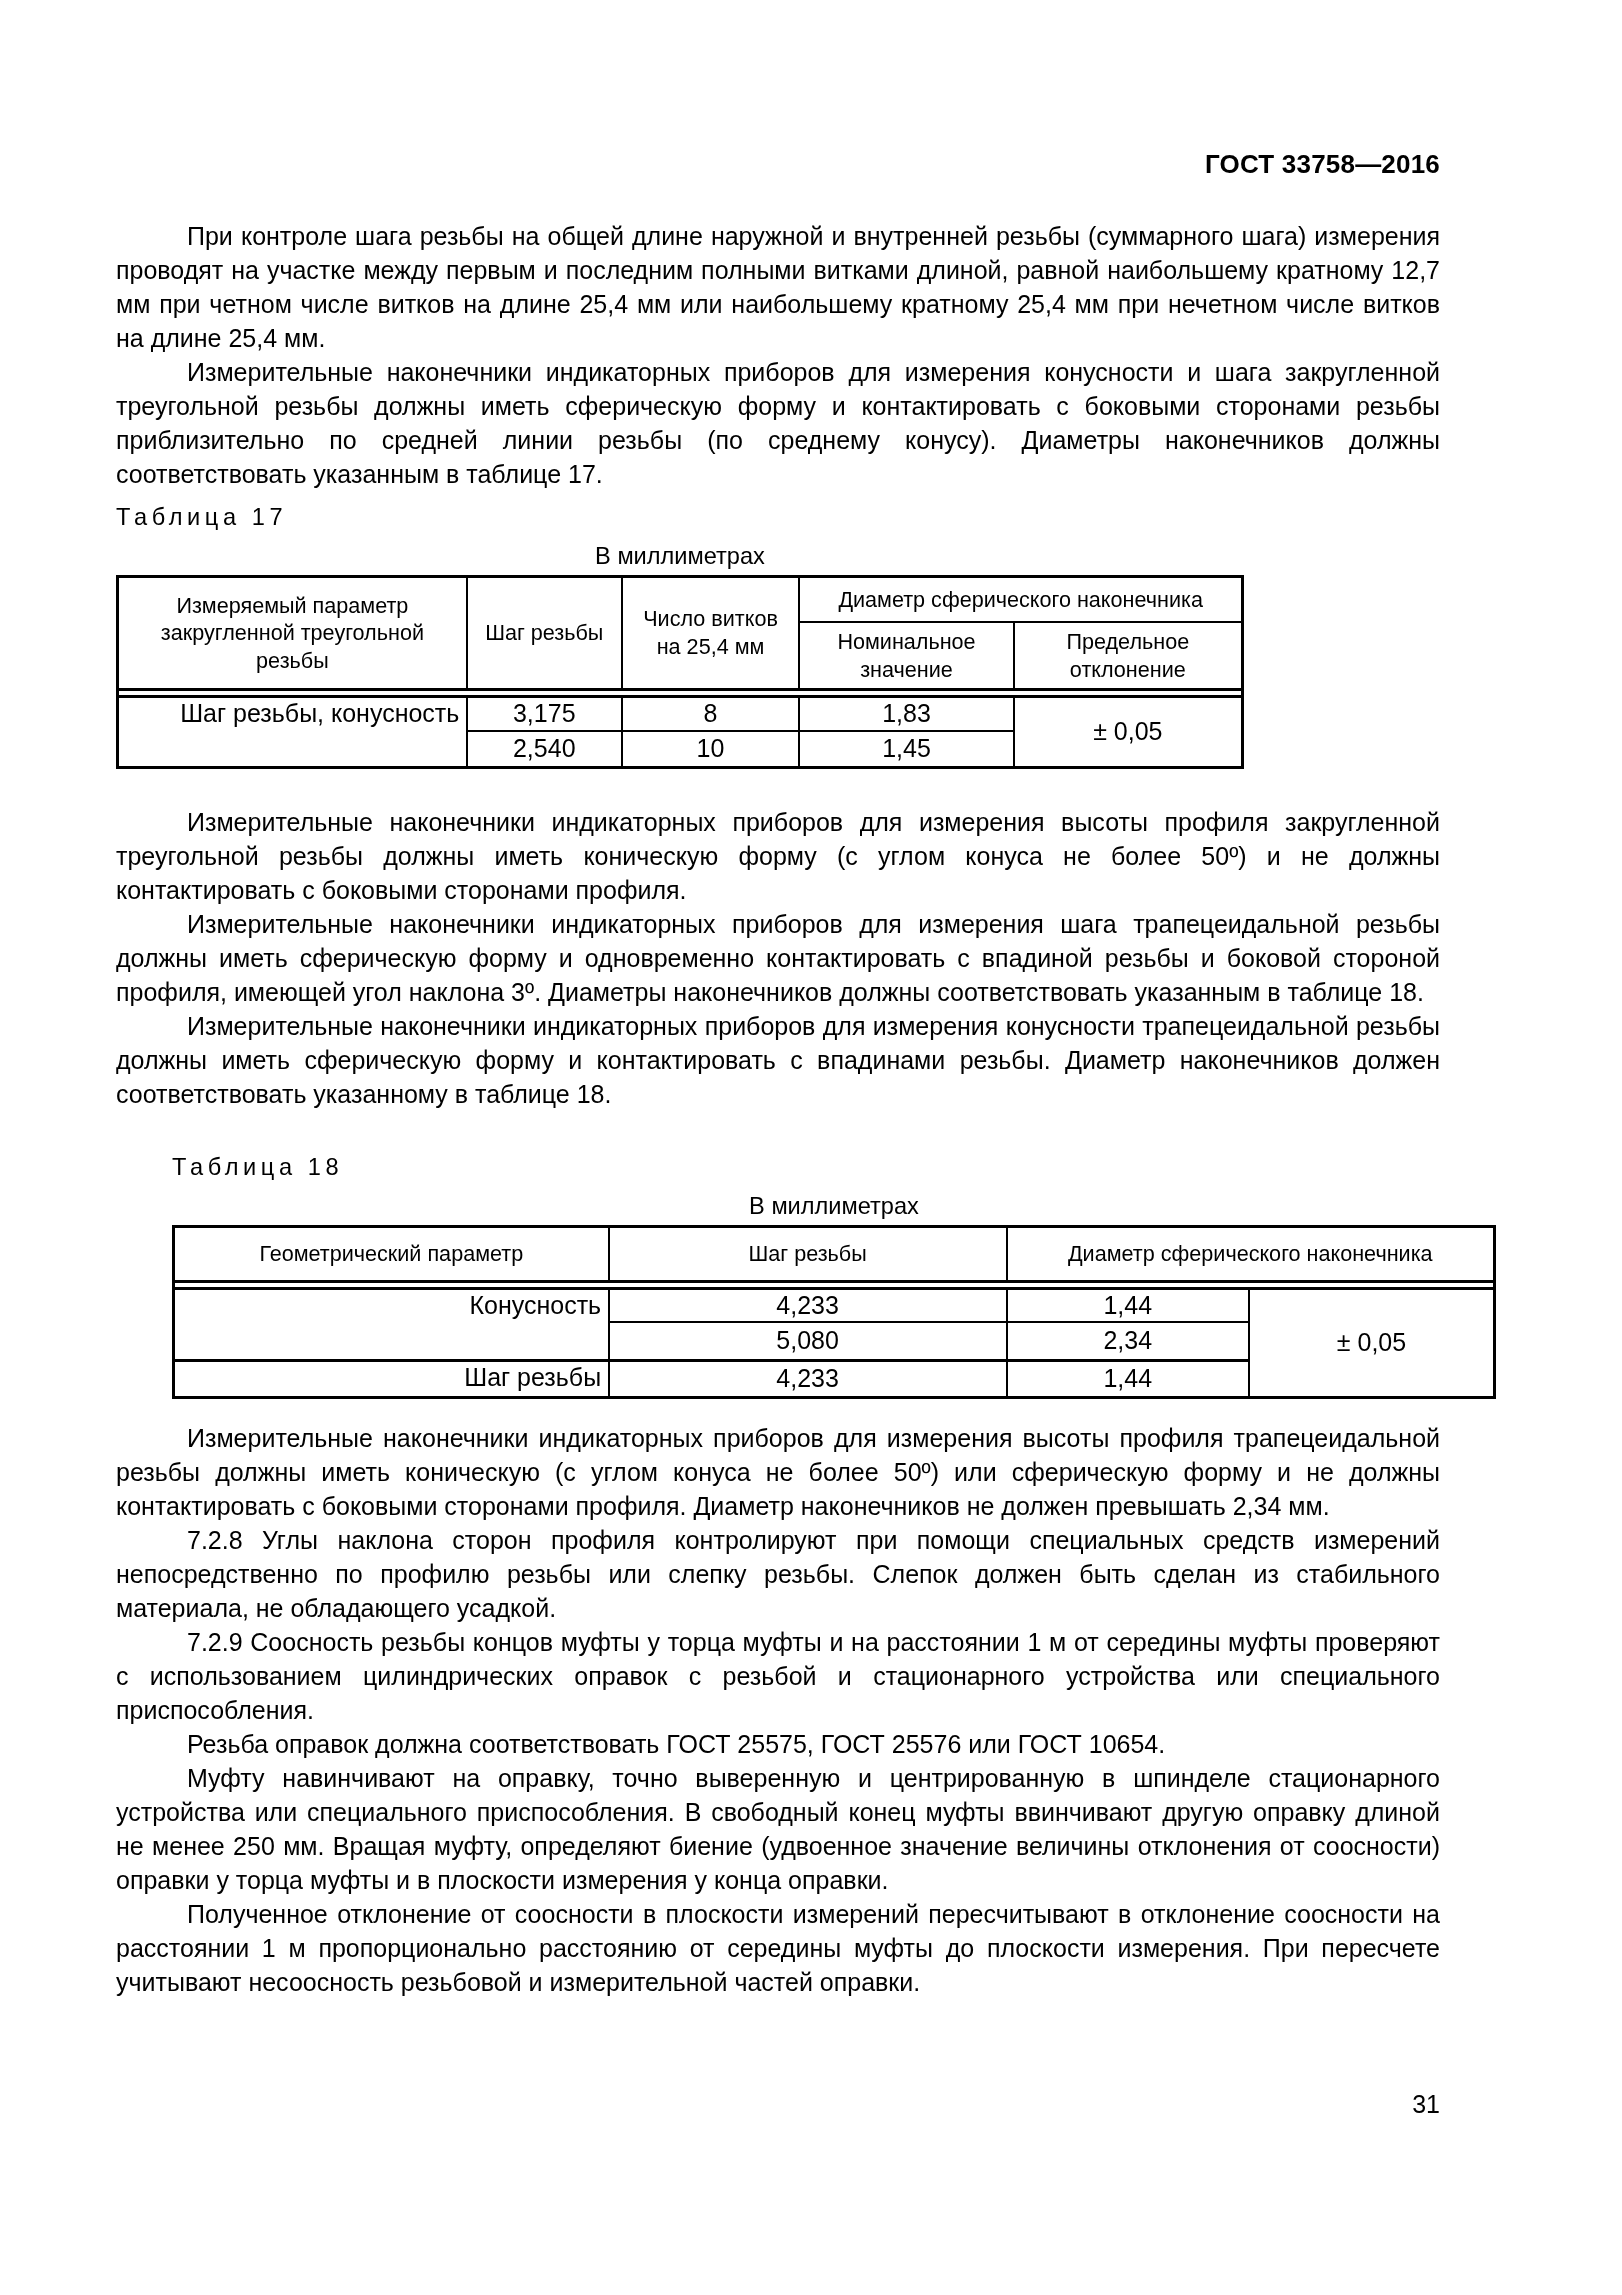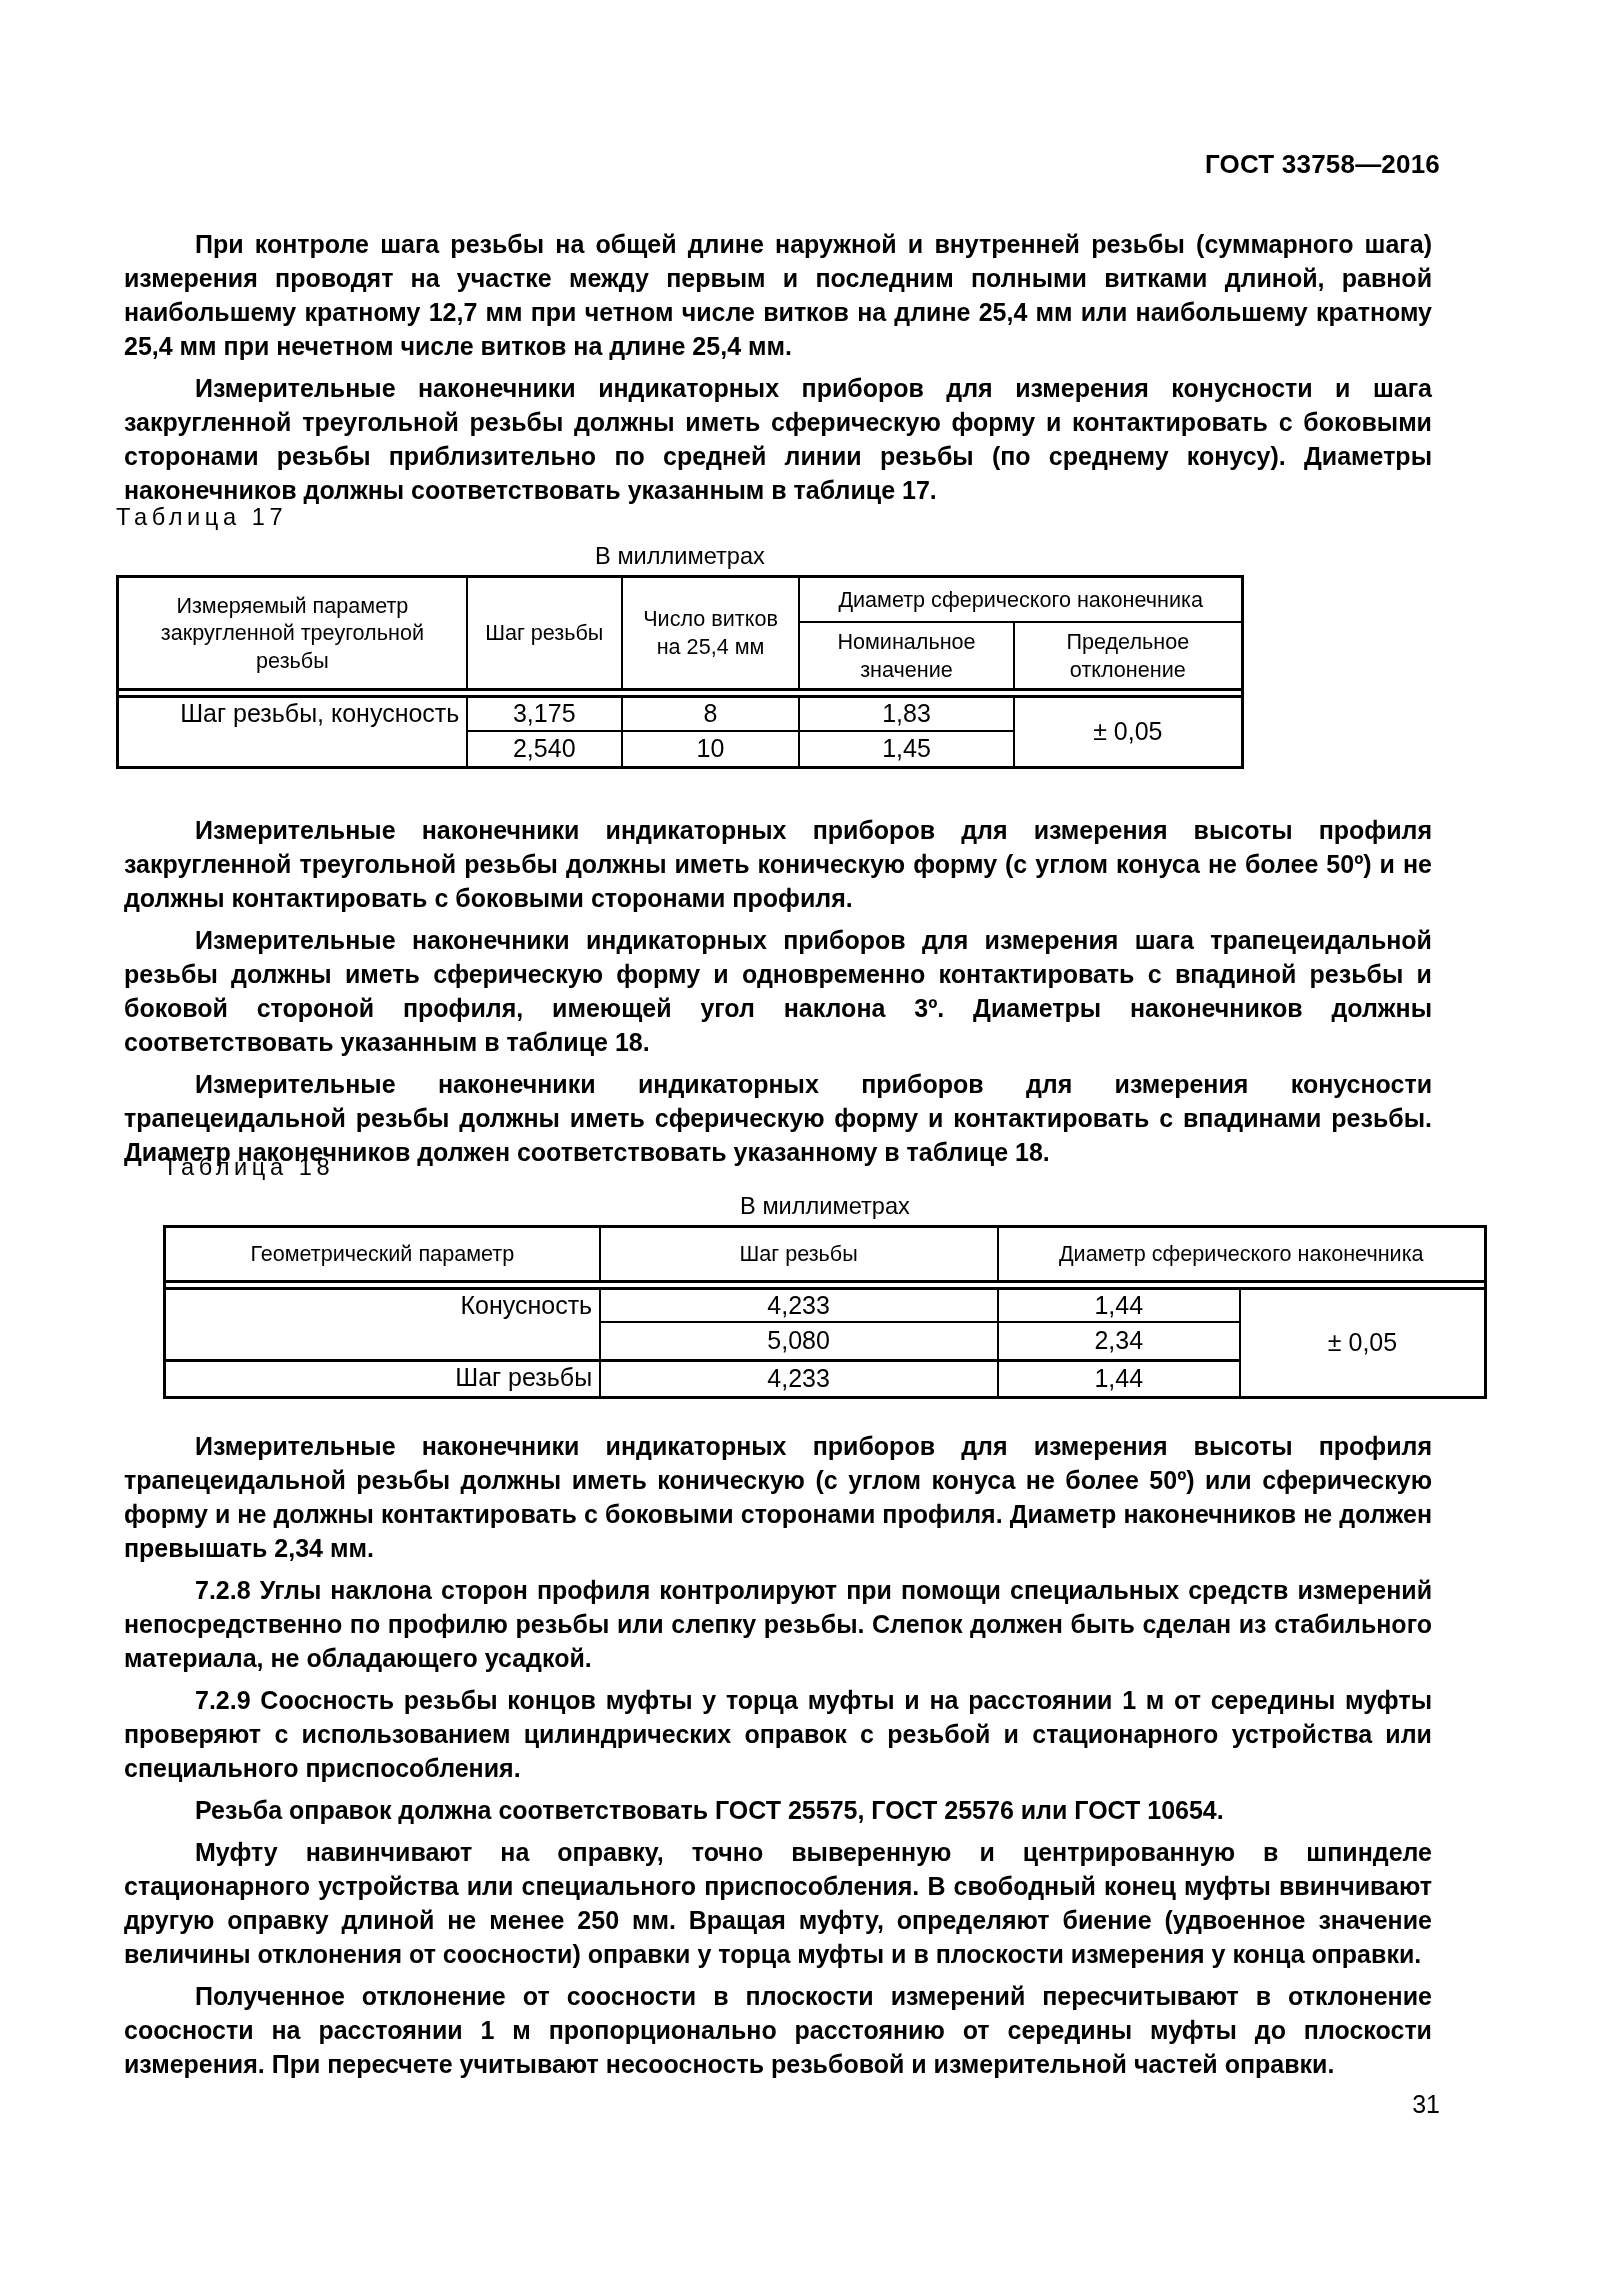--- a/index.html
+++ b/index.html
@@ -1,21 +1,21 @@
 <!DOCTYPE html>
 <html style="font-size:10.5px"><head>
 <meta charset="utf-8">
 <style>
   html, body { margin: 0; padding: 0; background: #ffffff; }
   body { width: 1623px; height: 2295px; position: relative; overflow: hidden;
          font-family: "Liberation Sans", sans-serif; color: #000; }
   .page { position: absolute; left: 116px; top: 0; width: 1324px; }
   .header { position: absolute; right: 0; top: 149px; font-weight: bold; font-size: 26px; letter-spacing: 0.2px; }
   .body-text { font-size: 25px; line-height: 34px; text-align: justify; }
-  .para { margin: 8px; text-indent: 71px; font-weight: bold; }
+  .para { margin: 0; text-indent: 71px; }
   .caption { font-size: 23.6px; letter-spacing: 4.6px; margin: 0; }
   .units { font-size: 23.6px; text-align: center; margin: 0; }
   table.gt { border-collapse: collapse; width: 100%; font-size: 21.6px; }
   table.gt td { border: 2px solid #000; text-align: center; vertical-align: middle; padding: 0 6.5px; line-height: 27.5px; }
   table.gt td.left { text-align: right; vertical-align: top; padding-top: 2.6px; font-size: 25px; }
   table.gt td.num { font-size: 25px; }
   table.gt tr.sep td { height: 3.9px; padding: 0; border-left: 2px solid #000; border-right: 2px solid #000; }
   table.gt { border: 3.3px solid #000; }
   .page-number { position: absolute; right: 0; top: 2090px; font-size: 25px; }
 </style>
@@ -70,21 +70,21 @@
     </tbody>
       </table>
   </div>
 
   <div class="body-text" style="position:absolute; top:805px; left:0; width:1324px;">
     <p class="para">Измерительные наконечники индикаторных приборов для измерения высоты профиля закругленной треугольной резьбы должны иметь коническую форму (с углом конуса не более 50º) и не должны контактировать с боковыми сторонами профиля.</p>
     <p class="para">Измерительные наконечники индикаторных приборов для измерения шага трапецеидальной резьбы должны иметь сферическую форму и одновременно контактировать с впадиной резьбы и боковой стороной профиля, имеющей угол наклона 3º. Диаметры наконечников должны соответствовать указанным в таблице 18.</p>
     <p class="para">Измерительные наконечники индикаторных приборов для измерения конусности трапецеидальной резьбы должны иметь сферическую форму и контактировать с впадинами резьбы. Диаметр наконечников должен соответствовать указанному в таблице 18.</p>
   </div>
 
-  <div style="position:absolute; top:1154px; left:0; width:1324px;padding-left:47px;">
+  <div style="position:absolute; top:1154px; left:9px; width:1324px;padding-left:47px;">
     <p class="caption">Таблица 18</p>
     <p class="units" style="margin-top:11.8px;">В миллиметрах</p>
     <table class="gt" style="margin-top:5.2px;">
       <colgroup>
         <col style="width:436px">
           <col style="width:399px">
           <col style="width:243px">
           <col style="width:246px">
       </colgroup>
       <tbody>

